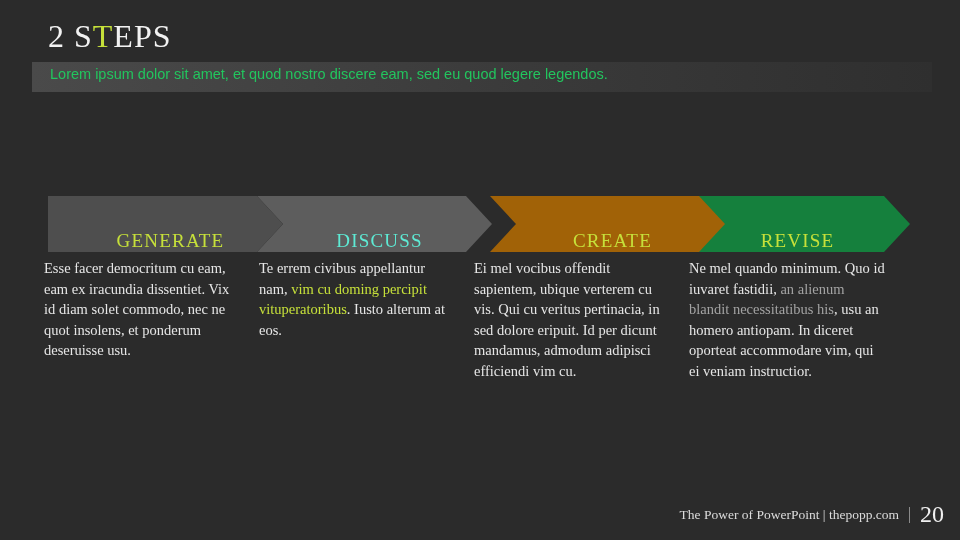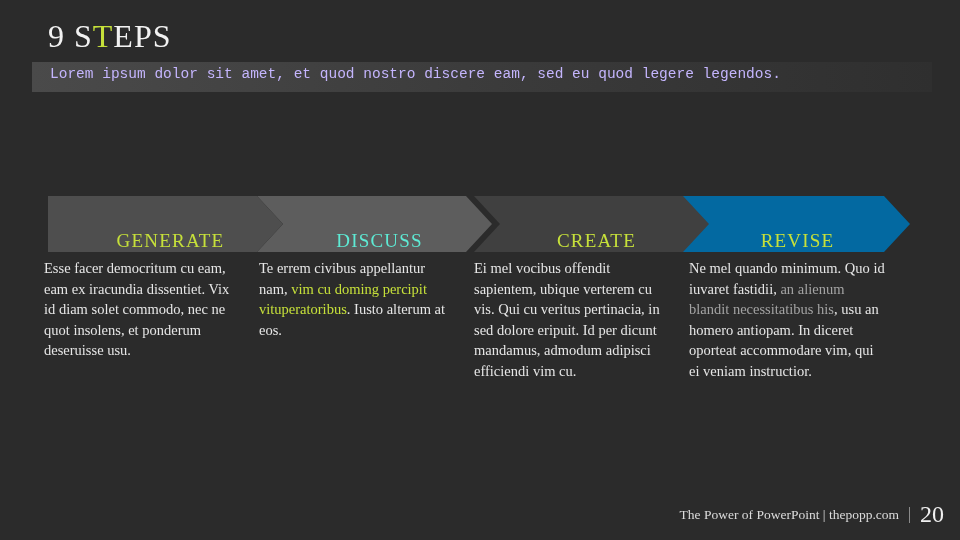--- a/index.html
+++ b/index.html
@@ -37,22 +37,22 @@
     top: 62px;
     width: 900px;
     height: 30px;
     background: linear-gradient(to right, #4a4a4a 0%, #3a3a3a 55%, #2f2f2f 100%);
   }
   .subtitle-text {
     position: absolute;
     left: 50px;
     top: 66px;
     font-size: 14.5px;
-    color: #c4b5fd;
-    font-family: Liberation Mono, monospace;
+    color: #22c55e;
+    font-family: Liberation Sans, sans-serif;
   }
 
   
   .chevrons {
     position: absolute;
     left: 48px;
     top: 196px;
     width: 864px;
     height: 56px;
   }
@@ -117,36 +117,36 @@
   .page-num {
     font-size: 24px;
     color: #f0f0f0;
     font-family: Liberation Serif, serif;
     padding-right: 16px;
   }
 </style>
 </head>
 <body>
 
-<div class="title"><span>9 S</span><span class="accent">T</span><span>EPS</span></div>
+<div class="title"><span>2 S</span><span class="accent">T</span><span>EPS</span></div>
 
 <div class="subtitle-band"></div>
 <div class="subtitle-text">Lorem ipsum dolor sit amet, et quod nostro discere eam, sed eu quod legere legendos.</div>
 
 <div class="chevrons" id="chevron-row">
     <div class="chev" style="left: 0px; width: 235px; background: rgb(78, 78, 78); z-index: 10;">
       <span class="chev-label" style="color: rgb(198, 224, 58);">GENERATE</span>
     </div>
     <div class="chev" style="left: 209px; width: 235px; background: rgb(93, 93, 93); z-index: 9;">
       <span class="chev-label" style="color: #5eead4;">DISCUSS</span>
     </div>
-    <div class="chev" style="left: 426px; width: 235px; background: #404040; z-index: 8;">
+    <div class="chev" style="left: 442px; width: 235px; background: #a16207; z-index: 8;">
       <span class="chev-label" style="color: rgb(198, 224, 58);">CREATE</span>
     </div>
-    <div class="chev" style="left: 627px; width: 235px; background: #0369a1; z-index: 7;">
+    <div class="chev" style="left: 627px; width: 235px; background: #15803d; z-index: 7;">
       <span class="chev-label" style="color: rgb(198, 224, 58);">REVISE</span>
     </div>
   </div>
 
 <div class="columns" id="columns">
     <div class="col" style="left: 0px;"><span>Esse facer democritum cu eam, eam ex iracundia dissentiet. Vix id diam solet commodo, nec ne quot insolens, et ponderum deseruisse usu.</span></div>
     <div class="col" style="left: 215px;"><span>Te errem civibus appellantur nam, </span><span class="hl" style="color: rgb(198, 224, 58);">vim cu doming percipit vituperatoribus</span><span>. Iusto alterum at eos.</span></div>
     <div class="col" style="left: 430px;"><span>Ei mel vocibus offendit sapientem, ubique verterem cu vis. Qui cu veritus pertinacia, in sed dolore eripuit. Id per dicunt mandamus, admodum adipisci efficiendi vim cu.</span></div>
     <div class="col" style="left: 645px;"><span>Ne mel quando minimum. Quo id iuvaret fastidii, </span><span class="hl" style="color: #a3a3a3; text-align: center;">an alienum blandit necessitatibus his</span><span>, usu an homero antiopam. In diceret oporteat accommodare vim, qui ei veniam instructior.</span></div>
   </div>

